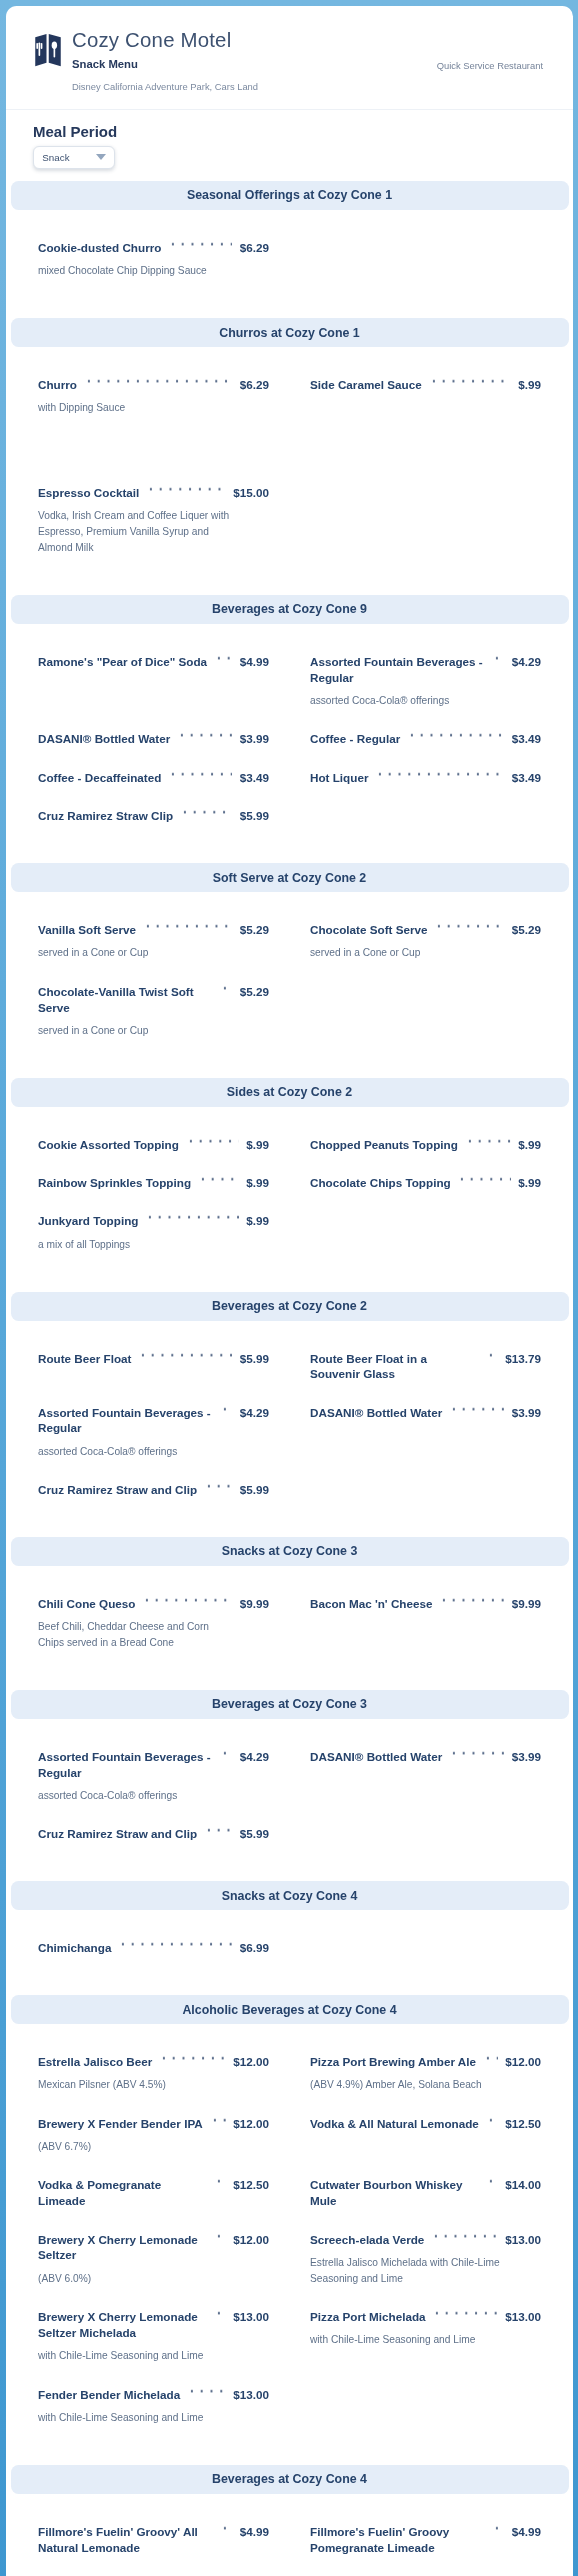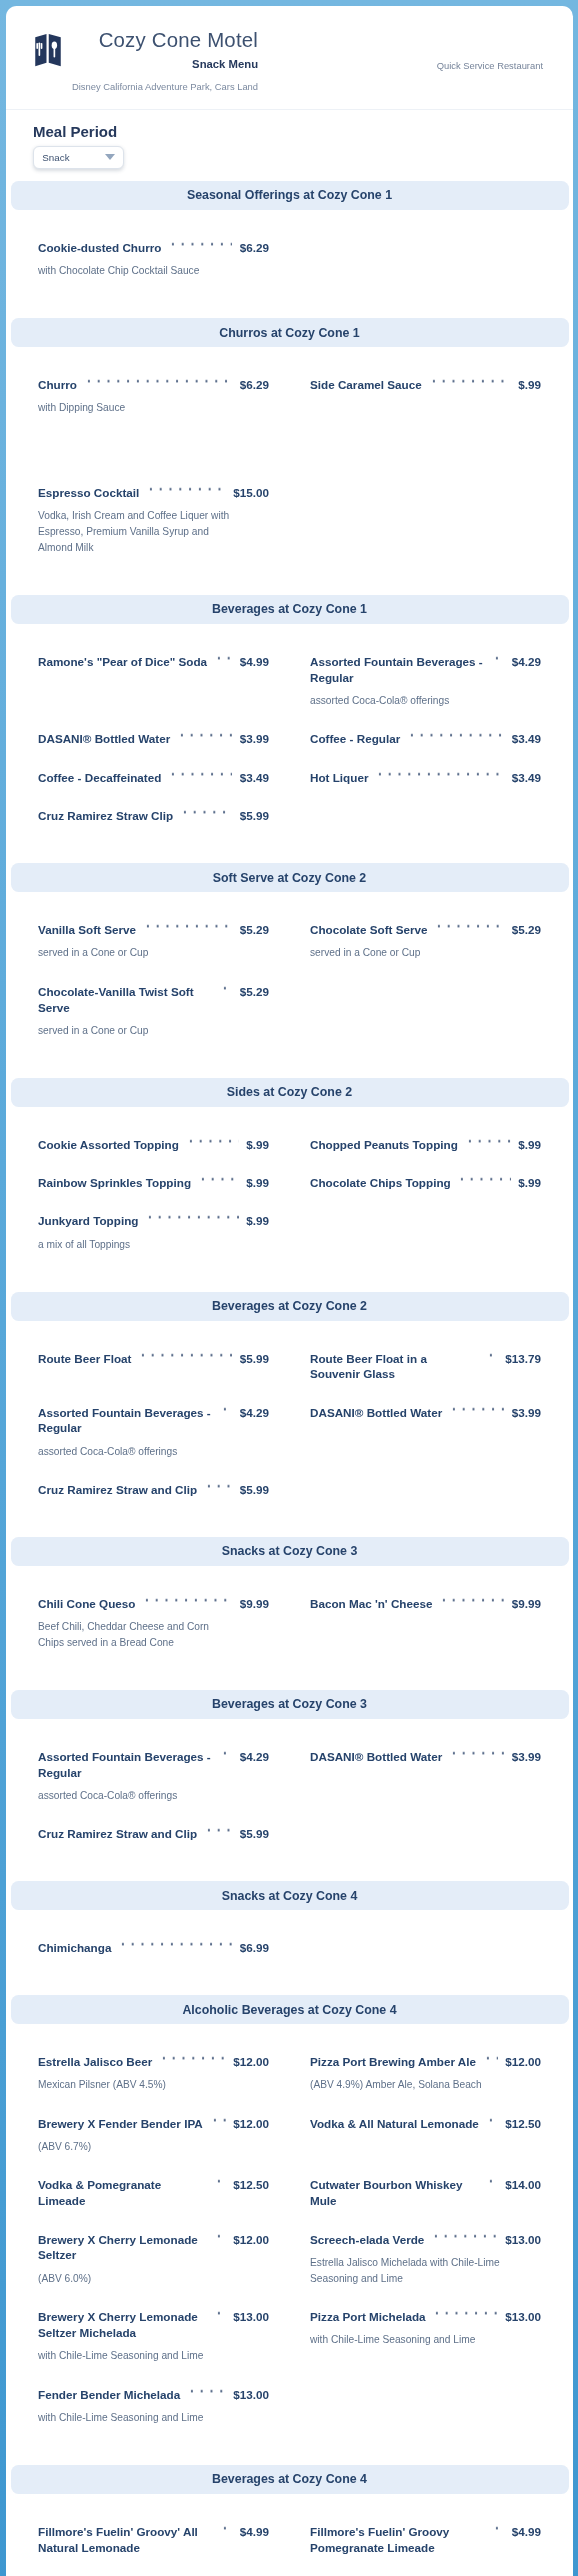--- a/index.html
+++ b/index.html
@@ -14,21 +14,20 @@
     border-radius: 10.6px;
     overflow: hidden;
     min-height: 2559px;
     display: flex;
     flex-direction: column;
   }
   
   .card-header {
     position: relative;
     padding: 22.6px 30px 16.6px 27px;
-    text-align: right;
   }
   .header-left { display: flex; align-items: flex-start; gap: 9px; }
   .menu-icon-wrap { margin-top: 3px; flex: 0 0 auto; }
   .title-block { display: flex; flex-direction: column; }
   .restaurant-title {
     font-size: 20.4px; font-weight: 500; color: #3D5170; letter-spacing: 0.2px;
   }
   .menu-type {
     margin-top: 6.8px; font-size: 11.3px; font-weight: bold; color: #26395C;
   }
@@ -38,21 +37,21 @@
   .service-type {
     position: absolute; right: 30px; top: 54px;
     font-size: 9.4px; color: #76849A;
   }
   .divider { border-top: 0.8px solid #EDF1F6; }
   
   .meal-period { padding: 13px 27px 12px 27px; }
   .meal-period-label { font-size: 15px; font-weight: bold; color: #26395C; }
   .select-box {
     margin-top: 6px;
-    width: 91px; height: 23.4px;
+    width: 82px; height: 23.4px;
     background: #fff;
     border: 0.8px solid #DDE3EB;
     border-radius: 6px;
     box-shadow: 0 1.5px 3.8px rgba(40,60,90,.18);
     display: flex; align-items: center; justify-content: space-between;
     padding: 0 8.3px;
     cursor: pointer;
   }
   .select-value { font-size: 9.8px; color: #3D5170; }
   .select-arrow {
@@ -149,21 +148,21 @@
     <div class="section-band">
       <span>Seasonal Offerings at Cozy Cone 1</span>
     </div>
     <div class="section-body">
   <div class="menu-item">
     <div class="item-line">
       <span class="item-name">Cookie-dusted Churro</span>
       <span class="dots"></span>
       <span class="item-price">$6.29</span>
     </div>
-    <div class="item-desc">with Chocolate Chip Cocktail Sauce</div>
+    <div class="item-desc">mixed Chocolate Chip Dipping Sauce</div>
   </div>
 </div>
   </section>
 
   <section class="menu-section">
     <div class="section-band">
       <span>Churros at Cozy Cone 1</span>
     </div>
     <div class="section-body">
   <div class="menu-item">
@@ -194,21 +193,21 @@
       <span class="dots"></span>
       <span class="item-price">$15.00</span>
     </div>
     <div class="item-desc">Vodka, Irish Cream and Coffee Liquer with Espresso, Premium Vanilla Syrup and Almond Milk</div>
   </div>
 </div>
   </section>
 
   <section class="menu-section">
     <div class="section-band">
-      <span>Beverages at Cozy Cone 1</span>
+      <span>Beverages at Cozy Cone 9</span>
     </div>
     <div class="section-body">
   <div class="menu-item">
     <div class="item-line">
       <span class="item-name">Ramone's "Pear of Dice" Soda</span>
       <span class="dots"></span>
       <span class="item-price">$4.99</span>
     </div>
 
   </div>

